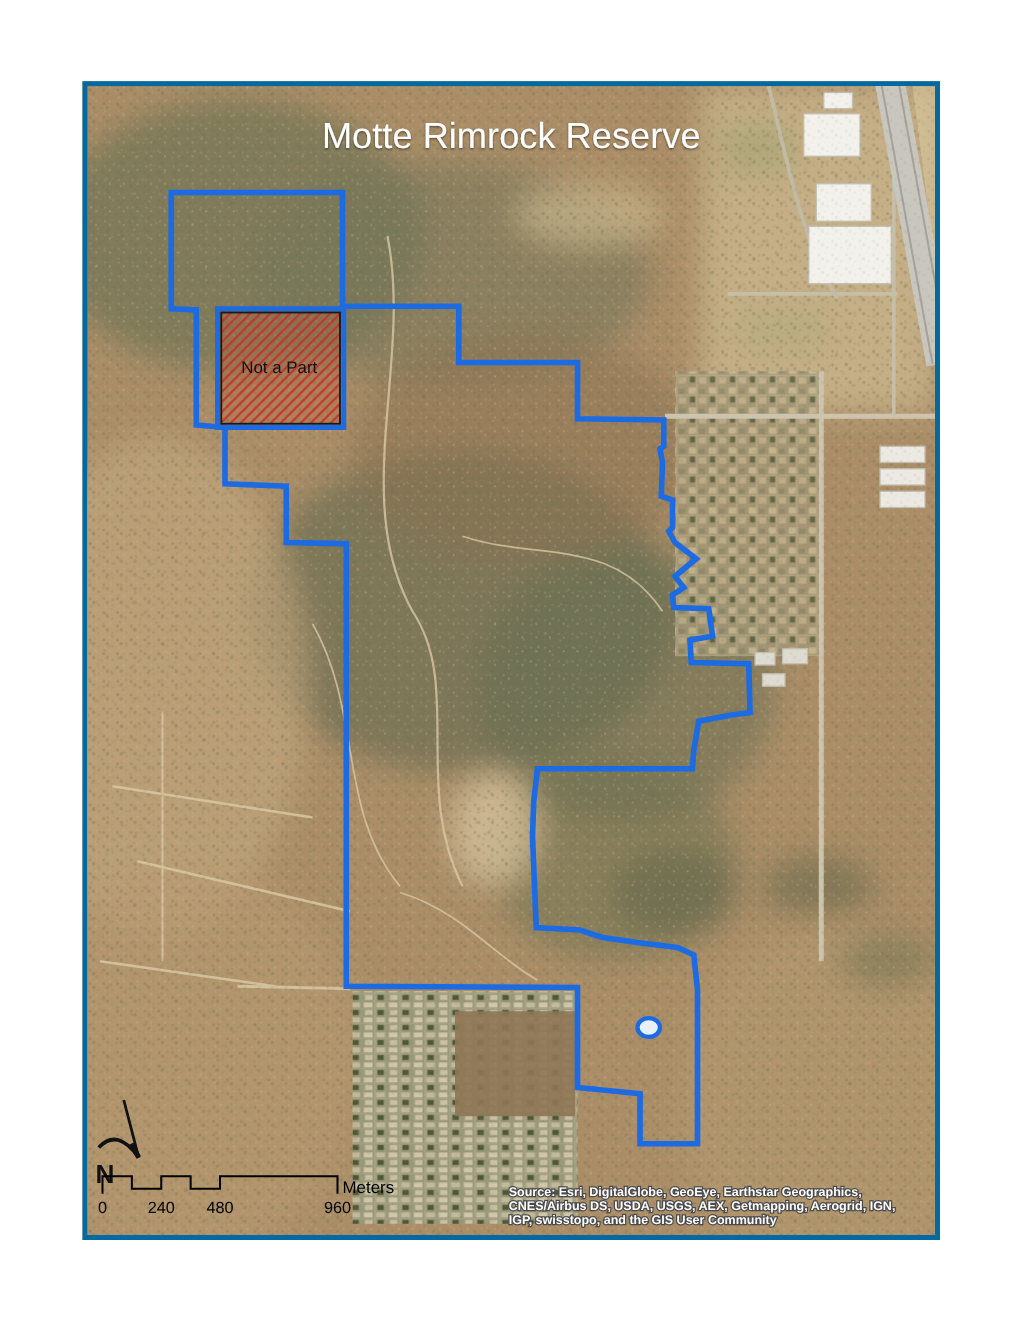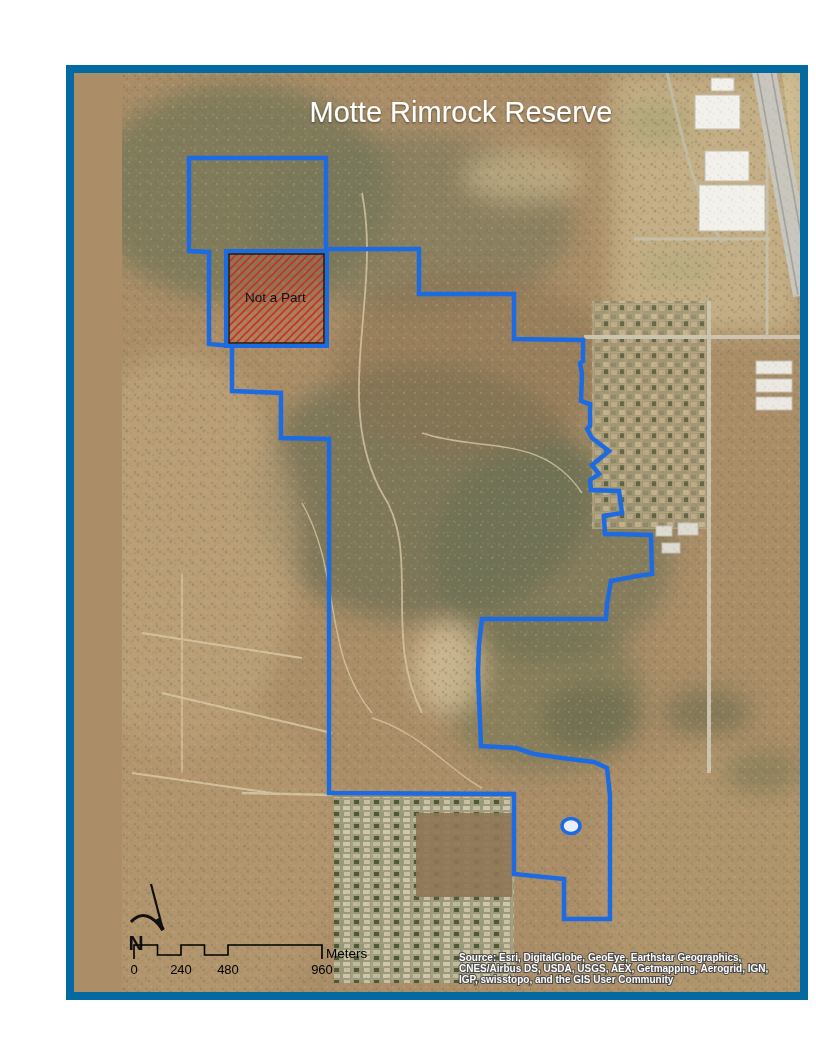--- a/index.html
+++ b/index.html
@@ -1,19 +1,19 @@
 <!DOCTYPE html>
 <html><head>
 <meta charset="utf-8">
 <style>
   html,body{margin:0;padding:0;background:#ffffff;}
   .page{position:relative;width:816px;height:1056px;background:#ffffff;overflow:hidden;
         font-family:"Liberation Sans", sans-serif;}
   .map-frame{position:absolute;left:66px;top:65px;width:678px;height:919px;
-             border:8px solid #0369a1;background:#ab8e68;padding-left:48px;}
+             border:4px solid #0369a1;background:#ab8e68;}
   svg{display:block;}
   text{font-family:"Liberation Sans", sans-serif;}
 </style>
 </head>
 <body>
 
 <div class="page">
   <div class="map-frame">
     <svg width="678" height="919" viewBox="0 0 678 919">
       <defs>

